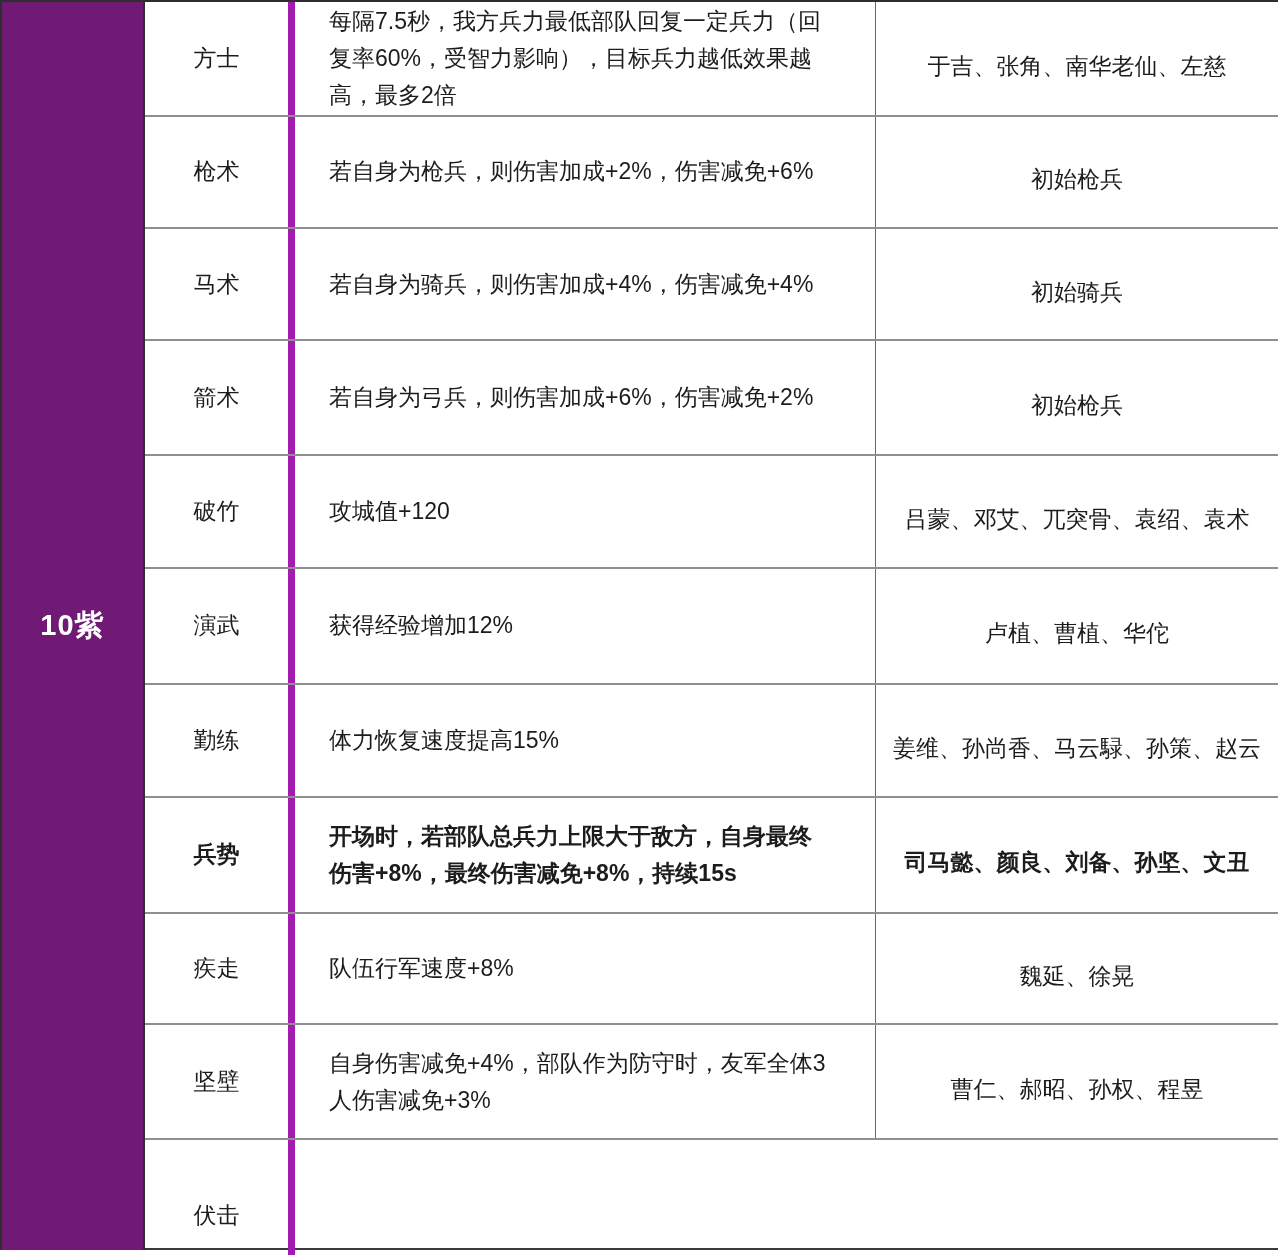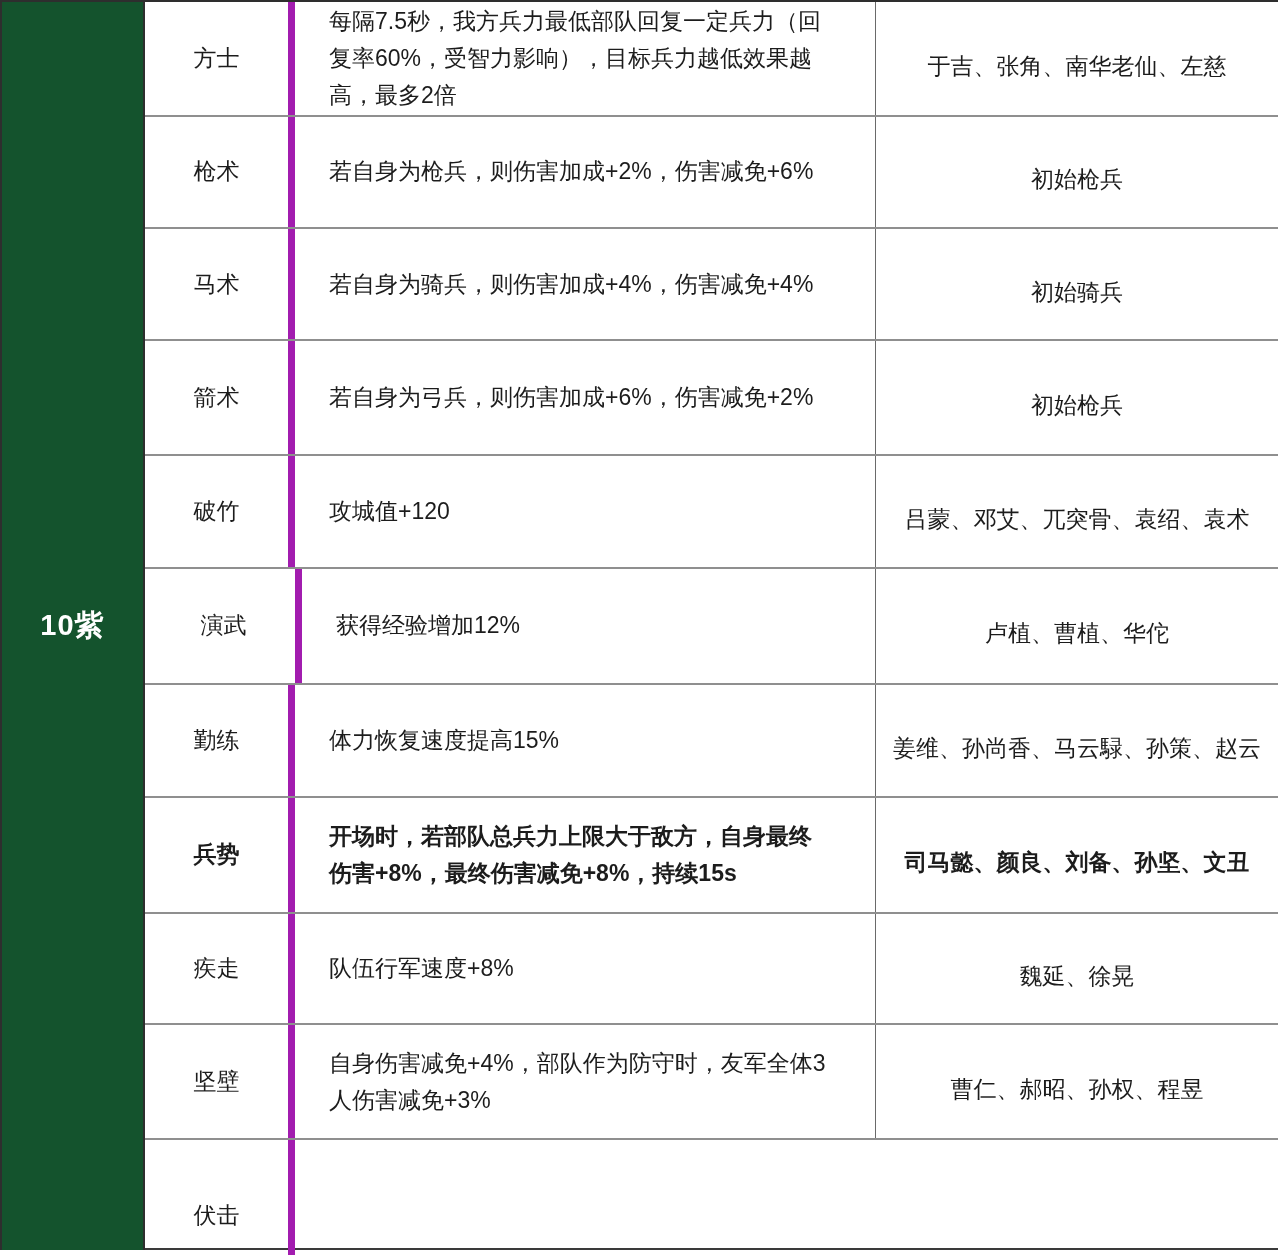--- a/index.html
+++ b/index.html
@@ -71,21 +71,21 @@
     white-space:nowrap;
     overflow:hidden;
     margin-top:16px;
   }
 </style>
 </head>
 <body>
 
 <div class="page">
   <div class="table">
-    <div class="tier-cell" style="background: #14532d;">
+    <div class="tier-cell" style="background: #701a75;">
       <span class="tier-label" style="color: rgb(255, 255, 255);">10紫</span>
     </div>
     <div class="rows">
   <div class="row" style="height: 115px;">
     <div class="cell cell-skill">
       <span>方士</span>
     </div>
     <div class="cell cell-desc">
       <span class="desc-text">每隔7.5秒，我方兵力最低部队回复一定兵力（回复率60%，受智力影响），目标兵力越低效果越高，最多2倍</span>
     </div>
@@ -135,21 +135,21 @@
       <span>破竹</span>
     </div>
     <div class="cell cell-desc">
       <span class="desc-text">攻城值+120</span>
     </div>
     <div class="cell cell-generals">
       <span>吕蒙、邓艾、兀突骨、袁绍、袁术</span>
     </div>
   </div>
 
-  <div class="row" style="height: 116px; padding-left: 7px;">
+  <div class="row" style="height: 116px;">
     <div class="cell cell-skill">
       <span>演武</span>
     </div>
     <div class="cell cell-desc">
       <span class="desc-text">获得经验增加12%</span>
     </div>
     <div class="cell cell-generals">
       <span>卢植、曹植、华佗</span>
     </div>
   </div>

